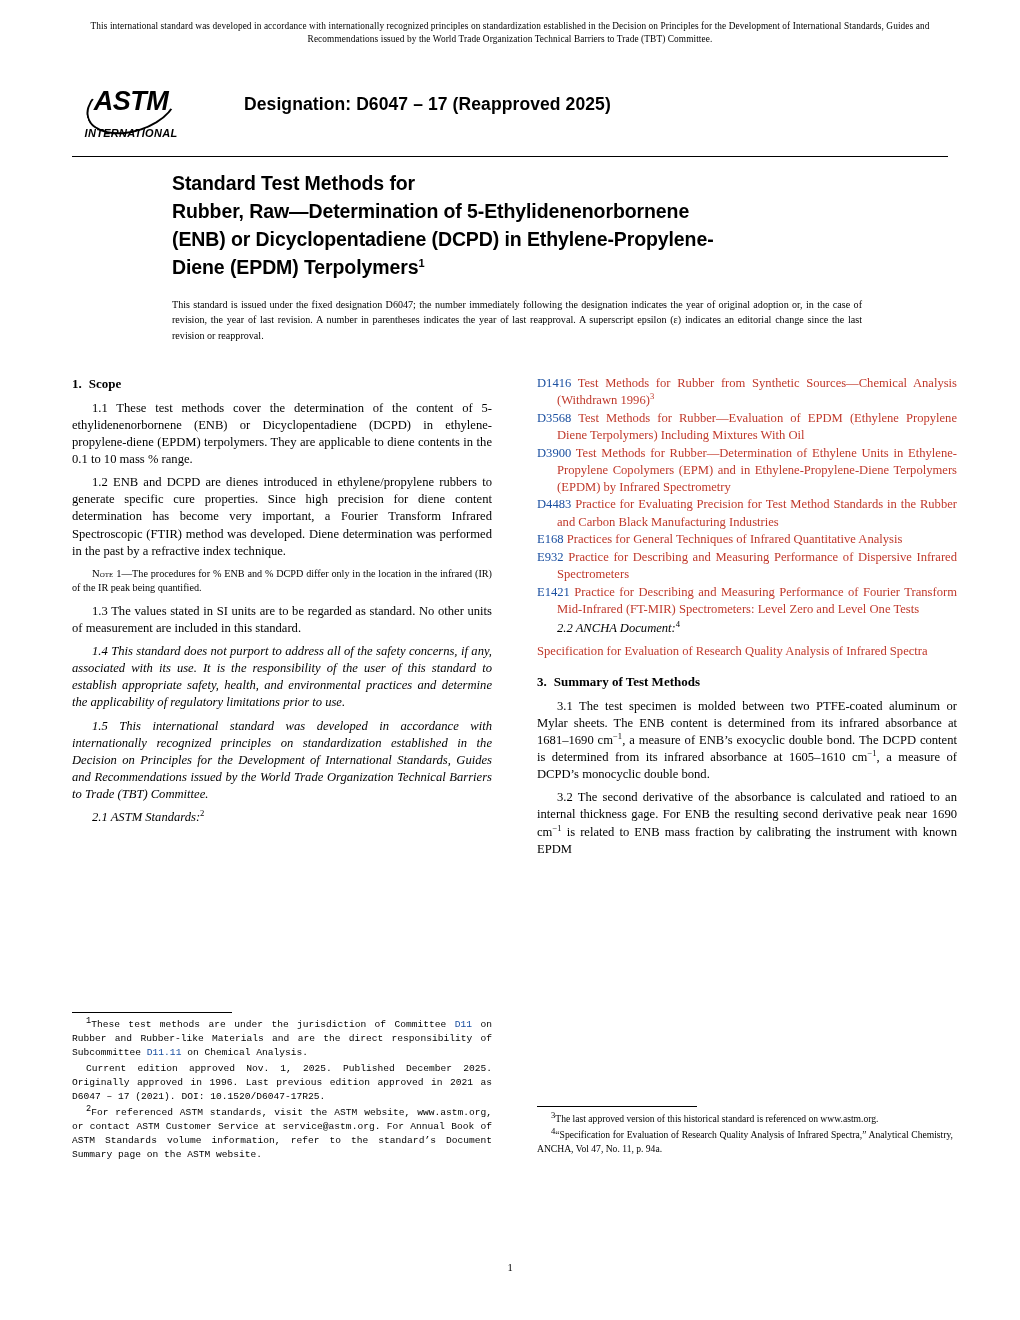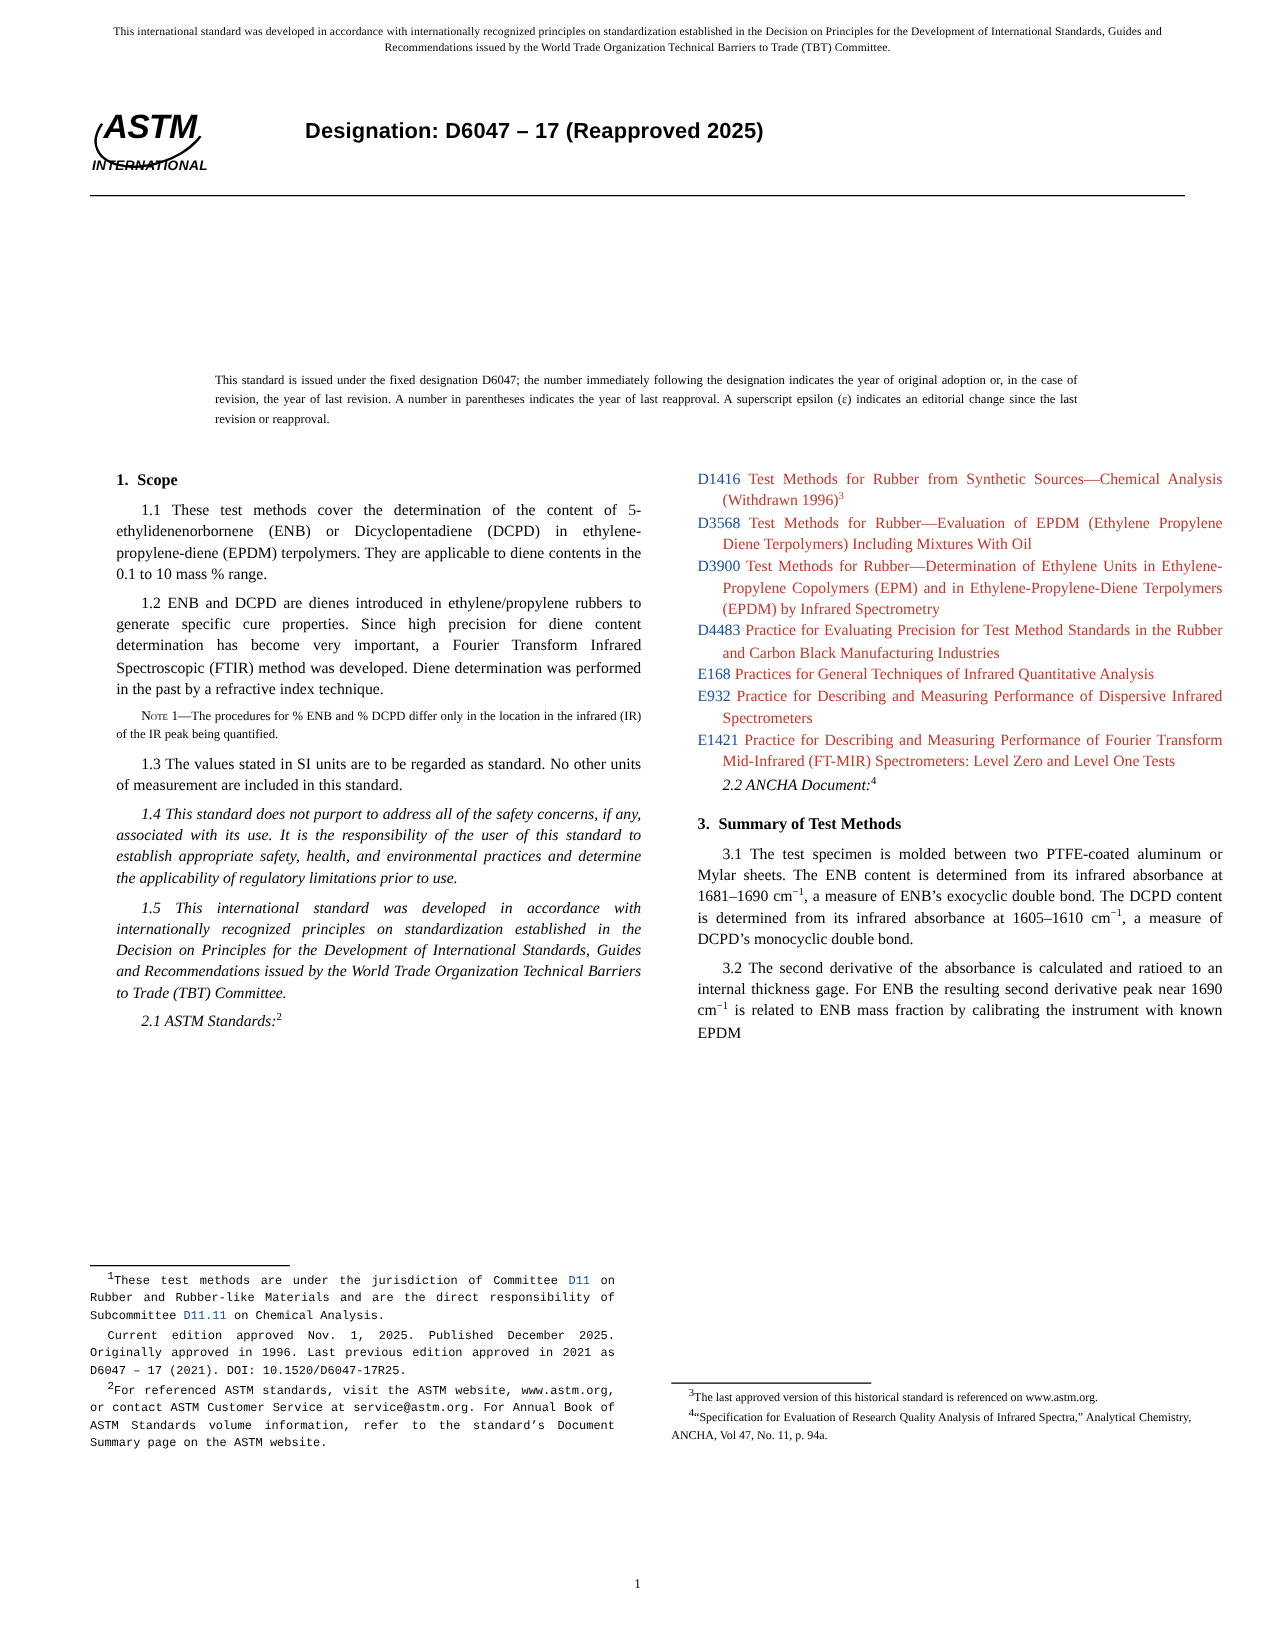--- a/index.html
+++ b/index.html
@@ -38,21 +38,21 @@
   
   .header {
     position: absolute;
     left: 72px;
     top: 72px;
     width: 876px;
     height: 78px;
   }
   .astm-logo {
     position: absolute;
-    left: 0;
+    left: 11px;
     top: 0;
     width: 96px;
     height: 74px;
   }
   .astm-logo .swoosh {
     position: absolute;
     left: 2px;
     top: 4px;
     width: 90px;
     height: 52px;
@@ -133,21 +133,20 @@
   }
 
   
   .col {
     position: absolute;
     top: 375px;
     width: 420px;
     font-size: 12.6px;
     line-height: 1.36;
     text-align: justify;
-    margin-left: 21px;
   }
   .col-left { left: 72px; }
   .col-right { left: 537px; }
 
   h2.sec {
     font-family: "Liberation Serif", serif;
     font-weight: bold;
     font-size: 13px;
     margin: 0 0 7px 0;
     padding: 0;
@@ -256,20 +255,28 @@
   <div class="header">
     <div class="astm-logo">
       <div class="swoosh"></div>
       <div class="astm-text">ASTM</div>
       <div class="intl-text">INTERNATIONAL</div>
     </div>
     <div class="designation">Designation: D6047 – 17 (Reapproved 2025)</div>
   </div>
   <div class="header-rule"></div>
 
+  <div class="title-block">
+    <h1>
+      <span>Standard Test Methods for</span><br>
+      <span>Rubber, Raw—Determination of 5-Ethylidenenorbornene</span><br>
+      <span>(ENB) or Dicyclopentadiene (DCPD) in Ethylene-Propylene-</span><br>
+      <span>Diene (EPDM) Terpolymers</span><sup>1</sup>
+    </h1>
+  </div>
 
   <div class="issue-note">This standard is issued under the fixed designation D6047; the number immediately following the designation indicates the year of original adoption or, in the case of revision, the year of last revision. A number in parentheses indicates the year of last reapproval. A superscript epsilon (ε) indicates an editorial change since the last revision or reapproval.</div>
 
   <div class="col col-left">
 
     <h2 class="sec">
       <span class="num">1.</span><span>Scope</span>
     </h2>
 
     <p class="para">1.1 These test methods cover the determination of the content of 5-ethylidenenorbornene (ENB) or Dicyclopentadiene (DCPD) in ethylene-propylene-diene (EPDM) terpolymers. They are applicable to diene contents in the 0.1 to 10 mass % range.</p>
@@ -298,20 +305,21 @@
       <p class="ref"><span class="rid">D3900</span><span> Test Methods for Rubber—Determination of Ethylene Units in Ethylene-Propylene Copolymers (EPM) and in Ethylene-Propylene-Diene Terpolymers (EPDM) by Infrared Spectrometry</span></p>
       <p class="ref"><span class="rid">D4483</span><span> Practice for Evaluating Precision for Test Method Standards in the Rubber and Carbon Black Manufacturing Industries</span></p>
       <p class="ref"><span class="rid">E168</span><span> Practices for General Techniques of Infrared Quantitative Analysis</span></p>
       <p class="ref"><span class="rid">E932</span><span> Practice for Describing and Measuring Performance of Dispersive Infrared Spectrometers</span></p>
       <p class="ref"><span class="rid">E1421</span><span> Practice for Describing and Measuring Performance of Fourier Transform Mid-Infrared (FT-MIR) Spectrometers: Level Zero and Level One Tests</span></p>
     </div>
 
     <p class="subhead" style="margin-top:2px;">
       <span>2.2 ANCHA Document:</span><sup class="nonital">4</sup>
     </p>
+    <p class="ref plain" style="padding-left:0;text-indent:0;">Specification for Evaluation of Research Quality Analysis of Infrared Spectra</p>
 
     <h2 class="sec" style="margin-top:13px;">
       <span class="num">3.</span><span>Summary of Test Methods</span>
     </h2>
 
     <p class="para">
       <span>3.1 The test specimen is molded between two PTFE-coated aluminum or Mylar sheets. The ENB content is determined from its infrared absorbance at 1681–1690 cm</span><sup>−1</sup><span>, a measure of ENB’s exocyclic double bond. The DCPD content is determined from its infrared absorbance at 1605–1610 cm</span><sup>−1</sup><span>, a measure of DCPD’s monocyclic double bond.</span>
     </p>
 
     <p class="para">

